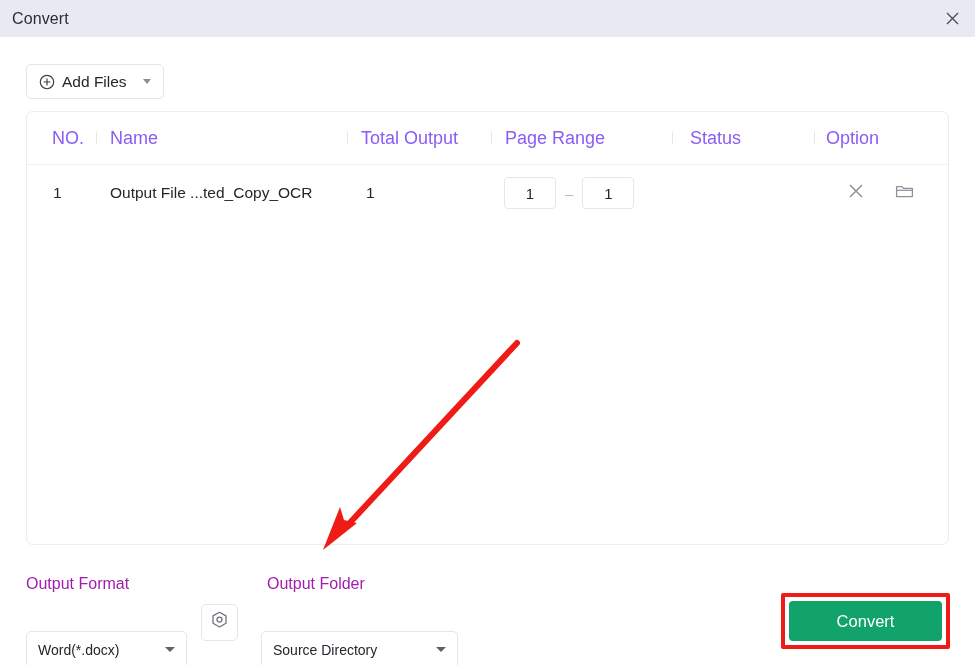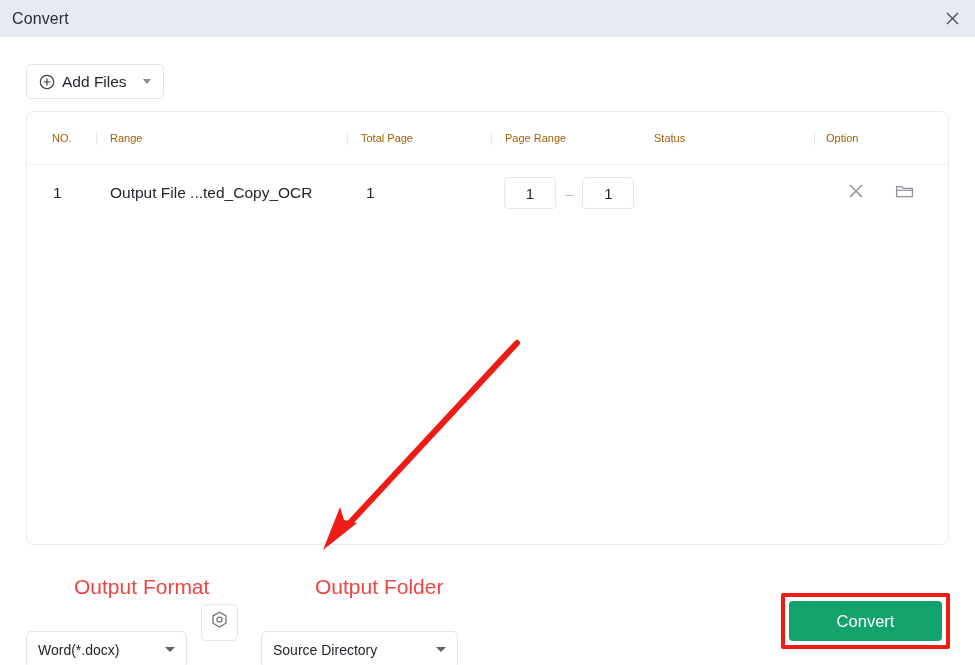--- a/index.html
+++ b/index.html
@@ -70,22 +70,22 @@
     border: 1px solid #ebecee;
     border-radius: 7px;
   }
   .thead {
     position: relative;
     height: 53px;
     display: flex; align-items: center;
     border-bottom: 1px solid #f1f2f4;
   }
   .th {
-    font-size: 11px;
-    color: #a16207;
+    font-size: 18px;
+    color: #8b5cf6;
     position: absolute;
     top: 50%; transform: translateY(-50%);
     white-space: nowrap;
   }
   .th-sep {
     position: absolute;
     top: 50%; transform: translateY(-50%);
     width: 1px; height: 13px;
     background: #e6e7ea;
   }
@@ -120,23 +120,22 @@
   .opt-wrap {
     position: absolute;
     left: 818px; top: 50%; transform: translateY(-50%);
     display: flex; align-items: center; gap: 26px;
   }
   .icon-btn { cursor: pointer; display: flex; align-items: center; justify-content: center; width: 22px; height: 22px; }
 
   
   .field-label {
     position: absolute;
-    font-size: 21px;
-    color: #ef4444;
-    margin-left: 48px;
+    font-size: 16px;
+    color: #a21caf;
   }
   .select {
     position: absolute;
     height: 37px;
     border: 1px solid #e5e6ea;
     border-radius: 5px;
     background: #ffffff;
     display: flex; align-items: center;
     padding: 0 11px;
     font-size: 14px;
@@ -215,27 +214,27 @@
       <span>Add Files</span>
       <span class="caret"></span>
     </div>
   </div>
 
   <div class="panel">
 
     <div class="thead">
       <div class="th" style="left:25px">NO.</div>
       <div class="th-sep" style="left:69px"></div>
-      <div class="th" style="left:83px">Range</div>
+      <div class="th" style="left:83px">Name</div>
       <div class="th-sep" style="left:320px"></div>
-      <div class="th" style="left:334px">Total Page</div>
+      <div class="th" style="left:334px">Total Output</div>
       <div class="th-sep" style="left:464px"></div>
       <div class="th" style="left:478px">Page Range</div>
       <div class="th-sep" style="left:645px"></div>
-      <div class="th" style="left:627px">Status</div>
+      <div class="th" style="left:663px">Status</div>
       <div class="th-sep" style="left:787px"></div>
       <div class="th" style="left:799px">Option</div>
     </div>
 
     <div class="trow">
       <div class="td" style="left:26px">1</div>
       <div class="td" style="left:83px">Output File ...ted_Copy_OCR</div>
       <div class="td" style="left:339px">1</div>
 
       <div class="range-wrap">

